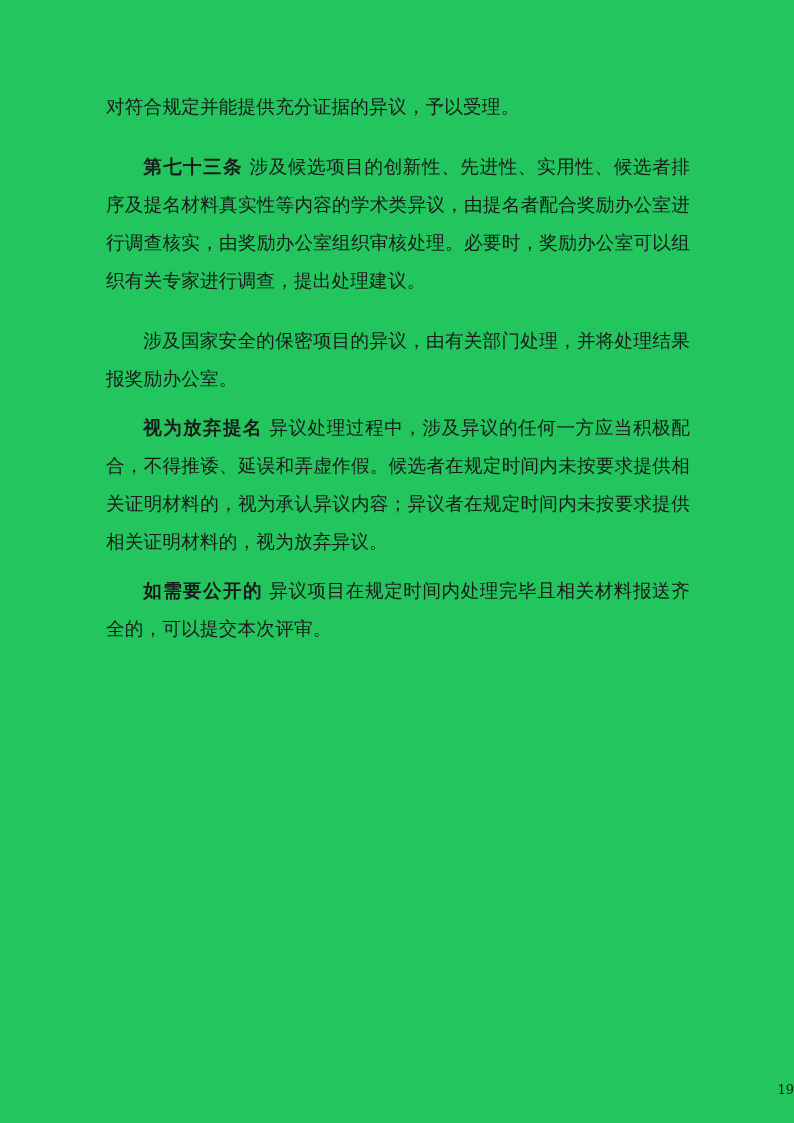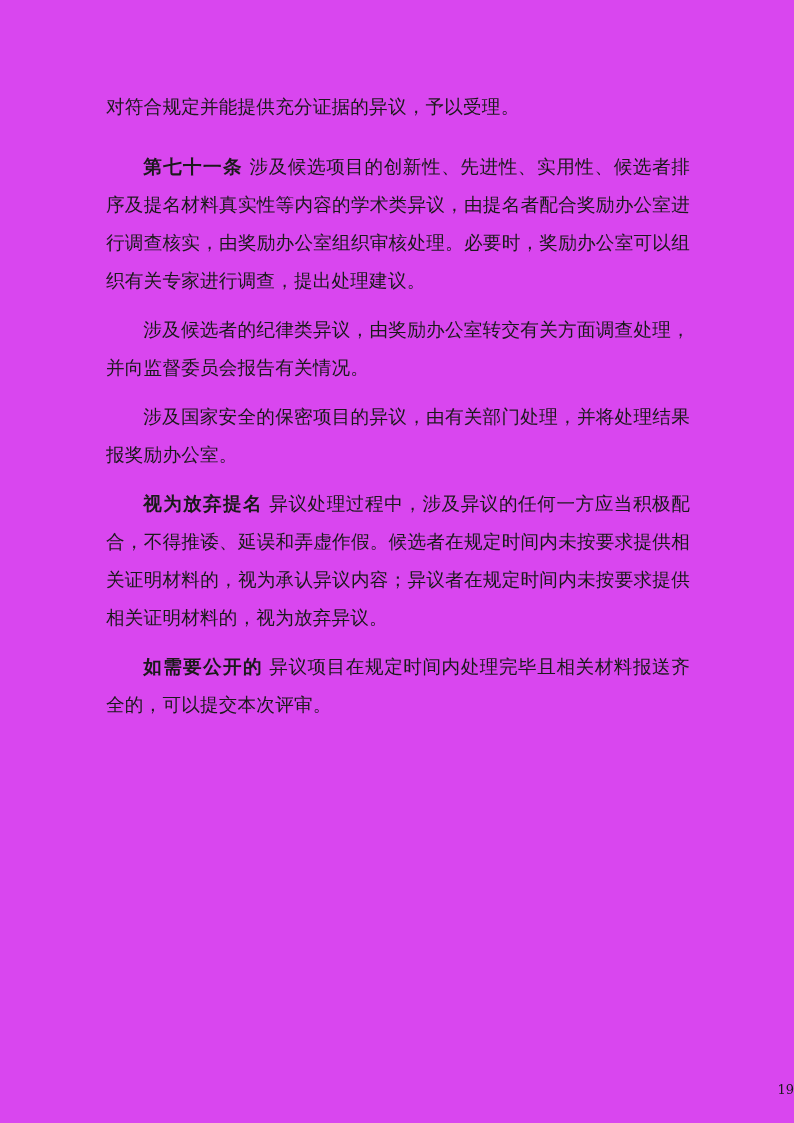--- a/index.html
+++ b/index.html
@@ -3,21 +3,21 @@
 <meta charset="utf-8">
 <style>
   html, body {
     margin: 0;
     padding: 0;
     background: #d9d9d9;
   }
   .page {
     width: 794px;
     height: 1123px;
-    background: #d946ef;
+    background: #22c55e;
     margin: 0 auto;
     position: relative;
     box-sizing: border-box;
     overflow: hidden;
   }
   .content {
     position: absolute;
     left: 106px;
     top: 88px;
     width: 584px;
@@ -58,24 +58,23 @@
 
 <div class="page">
 
   <div class="content">
 
     <p class="para"><span>对符合规定并能提供充分证据的异议，予以受理。</span></p>
     <div class="gap"></div>
 
     <div class="gap"></div>
 
-    <p class="para indent"><span class="art-no">第七十一条</span>&nbsp;<span>涉及候选项目的创新性、先进性、实用性、候选者排序及提名材料真实性等内容的学术类异议，由提名者配合奖励办公室进行调查核实，由奖励办公室组织审核处理。必要时，奖励办公室可以组织有关专家进行调查，提出处理建议。</span></p>
+    <p class="para indent"><span class="art-no">第七十三条</span>&nbsp;<span>涉及候选项目的创新性、先进性、实用性、候选者排序及提名材料真实性等内容的学术类异议，由提名者配合奖励办公室进行调查核实，由奖励办公室组织审核处理。必要时，奖励办公室可以组织有关专家进行调查，提出处理建议。</span></p>
     <div class="gap"></div>
 
-    <p class="para indent"><span>涉及候选者的纪律类异议，由奖励办公室转交有关方面调查处理，并向监督委员会报告有关情况。</span></p>
     <div class="gap"></div>
 
     <p class="para indent"><span>涉及国家安全的保密项目的异议，由有关部门处理，并将处理结果报奖励办公室。</span></p>
     <div class="gap"></div>
 
     <p class="para indent"><span class="art-no">视为放弃提名</span>&nbsp;<span>异议处理过程中，涉及异议的任何一方应当积极配合，不得推诿、延误和弄虚作假。候选者在规定时间内未按要求提供相关证明材料的，视为承认异议内容；异议者在规定时间内未按要求提供相关证明材料的，视为放弃异议。</span></p>
     <div class="gap"></div>
 
     <p class="para indent"><span class="art-no">如需要公开的</span>&nbsp;<span>异议项目在规定时间内处理完毕且相关材料报送齐全的，可以提交本次评审。</span></p>
     <div class="gap"></div>

